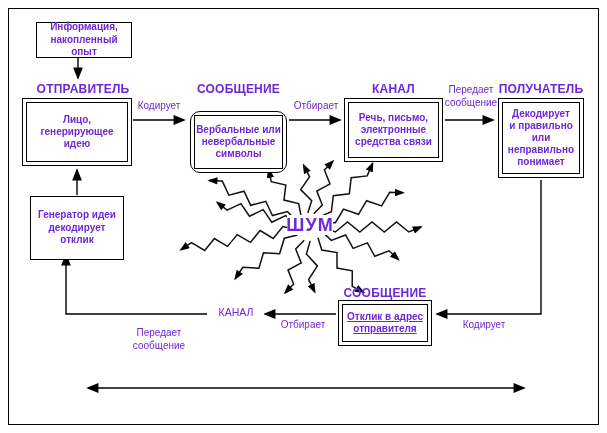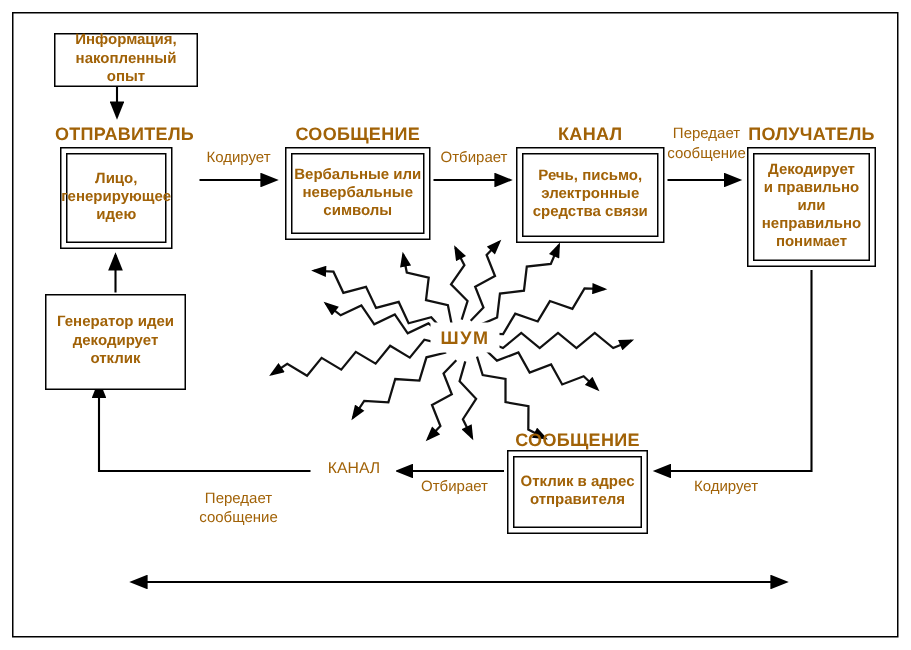--- a/index.html
+++ b/index.html
@@ -1,37 +1,37 @@
 <!DOCTYPE html>
 <html><head>
 <meta charset="utf-8">
 <title>Diagram</title>
 <style>
   html,body{margin:0;padding:0;background:#fff;}
   #stage{
     position:relative;width:607px;height:433px;background:#fff;overflow:hidden;
-    font-family:"Liberation Sans","DejaVu Sans",sans-serif;color:#a16207;
+    font-family:"Liberation Sans","DejaVu Sans",sans-serif;color:#6d28d9;
   }
   #frame{position:absolute;left:8px;top:8px;width:589px;height:415px;border:1.5px solid #000;z-index:0;}
   svg#wires{position:absolute;left:0;top:0;z-index:1;}
   .arr path{stroke:#000;stroke-width:1.4;fill:none;}
   #bolts polyline{stroke:#111;stroke-width:1.5;fill:none;}
   marker path{fill:#000;stroke:none;}
   .dbox{position:absolute;background:#fff;border:1.3px solid #000;padding:3px;box-sizing:border-box;z-index:2;}
   .dbox .in{border:1px solid #000;width:100%;height:100%;box-sizing:border-box;
     display:flex;align-items:center;justify-content:center;text-align:center;
     white-space:pre-line;font-weight:bold;font-size:10px;line-height:1.2;padding:1px;}
   .sbox{position:absolute;background:#fff;border:1.3px solid #000;box-sizing:border-box;z-index:2;
     display:flex;align-items:center;justify-content:center;text-align:center;
     white-space:pre-line;font-weight:bold;font-size:10px;line-height:1.25;}
   .ttl{position:absolute;font-weight:bold;font-size:12px;text-align:center;z-index:2;letter-spacing:.2px;}
   .lbl{position:absolute;font-weight:normal;font-size:10px;text-align:center;white-space:pre-line;z-index:2;line-height:1.25;}
   .onwire{background:#fff;padding:0 3px;}
   #noise{position:absolute;left:287px;top:215px;width:46px;height:20px;z-index:2;background:#fff;
-    display:flex;align-items:center;justify-content:center;font-weight:bold;font-size:12px;letter-spacing:1px;}
+    display:flex;align-items:center;justify-content:center;font-weight:bold;font-size:18px;letter-spacing:1px;}
 </style>
 </head>
 <body>
 
 <div id="stage">
   <div id="frame"></div>
 
   <svg id="wires" width="607" height="433">
     <defs>
       <marker id="ah" viewBox="0 0 10 8" markerWidth="9" markerHeight="7" refX="8.5" refY="4" orient="auto">
@@ -70,30 +70,30 @@
         <polyline points="297.5,235.0 284.3,238.2 279.6,253.7 263.5,252.7 258.9,268.2 242.8,267.3 235.3,278.6" marker-end="url(#ahs)"></polyline>
         <polyline points="295.2,229.4 282.9,226.5 273.2,238.4 260.1,230.5 250.4,242.4 237.2,234.6 227.5,246.4 214.4,238.6 204.7,250.5 191.5,242.6 181.0,249.6" marker-end="url(#ahs)"></polyline>
         <polyline points="295.5,223.4 285.6,215.6 271.8,222.2 263.2,209.6 249.5,216.2 240.9,203.6 227.1,210.2 217.2,202.4" marker-end="url(#ahs)"></polyline>
       </g>
   </svg>
 
   <div class="sbox" style="left:36px;top:22px;width:96px;height:36px;">Информация,
 накопленный опыт</div>
 
   <div class="ttl" style="left:33px;top:82px;width:100px;">ОТПРАВИТЕЛЬ</div>
-  <div class="dbox" style="left:40px;top:98px;width:75px;height:68px;">
+  <div class="dbox" style="left:22px;top:98px;width:110px;height:68px;">
     <div class="in">Лицо,
 генерирующее
 идею</div>
   </div>
 
   <div class="lbl" style="left:132px;top:100px;width:54px;">Кодирует</div>
 
   <div class="ttl" style="left:190px;top:82px;width:97px;">СООБЩЕНИЕ</div>
-  <div class="dbox" style="left:190px;top:98px;width:97px;height:62px;">
+  <div class="dbox" style="left:190px;top:111px;width:97px;height:62px;border-radius:10px;">
     <div class="in">Вербальные или
 невербальные
 символы</div>
   </div>
 
   <div class="lbl" style="left:288px;top:100px;width:56px;">Отбирает</div>
 
   <div class="ttl" style="left:344px;top:82px;width:99px;">КАНАЛ</div>
   <div class="dbox" style="left:344px;top:98px;width:99px;height:64px;">
     <div class="in">Речь, письмо,
@@ -112,21 +112,21 @@
 понимает</div>
   </div>
 
   <div id="noise">ШУМ</div>
 
   <div class="sbox" style="left:30px;top:196px;width:94px;height:64px;">Генератор идеи
 декодирует
 отклик</div>
 
   <div class="ttl" style="left:338px;top:286px;width:94px;">СООБЩЕНИЕ</div>
-  <div class="dbox" style="left:338px;top:300px;width:94px;height:56px;">
+  <div class="dbox" style="left:338px;top:300px;width:94px;height:46px;text-decoration:underline;">
     <div class="in">Отклик в адрес
 отправителя</div>
   </div>
 
   <div class="lbl" style="left:450px;top:319px;width:68px;">Кодирует</div>
   <div class="lbl" style="left:272px;top:319px;width:62px;">Отбирает</div>
   <div class="lbl onwire" style="left:208px;top:306px;width:50px;font-size:10.5px;">КАНАЛ</div>
   <div class="lbl" style="left:124px;top:327px;width:70px;">Передает
 сообщение</div>
 

